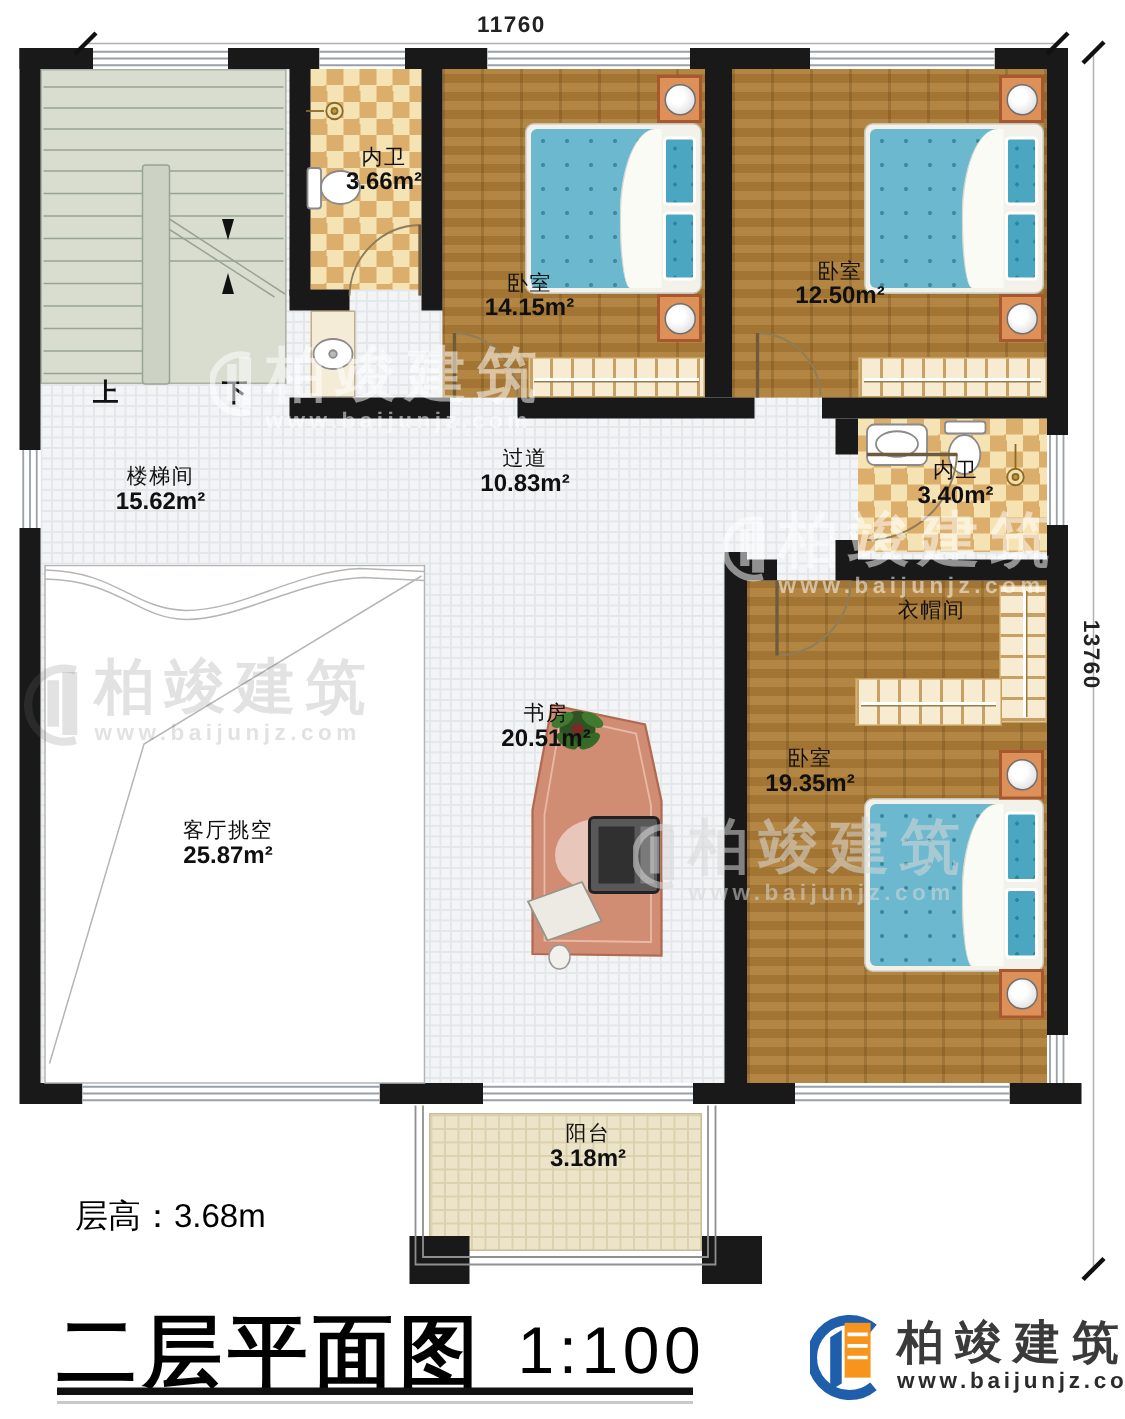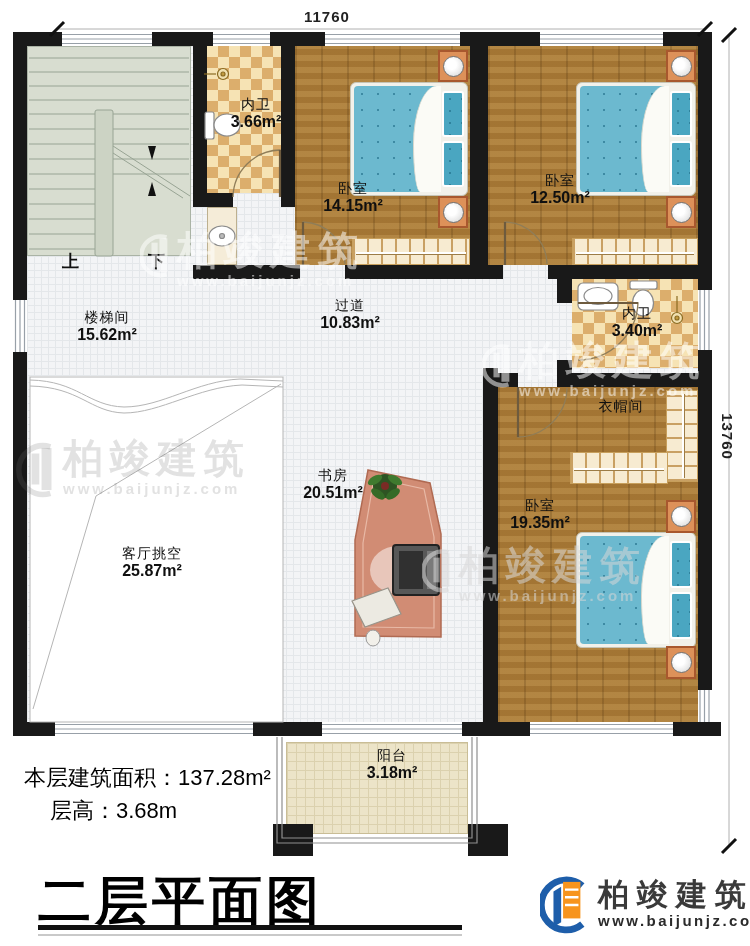--- a/index.html
+++ b/index.html
@@ -289,21 +289,21 @@
       <path d="M729 34V846"></path>
     </g>
     <g stroke="#111111" stroke-width="3" fill="none">
       <path d="M50 36L64 22"></path>
       <path d="M698 36L712 22"></path>
       <path d="M722 42L736 28"></path>
       <path d="M722 853L736 839"></path>
     </g>
   </svg>
 
-  <div class="dim" style="left:304px;top:8px;">11760</div>
+  <div class="dim" style="left:318px;top:8px;">11760</div>
   <div class="dim" style="left:695px;top:428px;width:64px;text-align:center;transform:rotate(90deg);">13760</div>
 
   <div class="rlabel" style="left:107px;top:310px;">
     <span class="rname">楼梯间</span>
     <span class="rarea">15.62m²</span>
   </div>
   <div class="rlabel" style="left:256px;top:97px;">
     <span class="rname">内卫</span>
     <span class="rarea">3.66m²</span>
   </div>
@@ -323,21 +323,21 @@
     <span class="rname">衣帽间</span>
   </div>
   <div class="rlabel" style="left:540px;top:498px;">
     <span class="rname">卧室</span>
     <span class="rarea">19.35m²</span>
   </div>
   <div class="rlabel" style="left:350px;top:298px;">
     <span class="rname">过道</span>
     <span class="rarea">10.83m²</span>
   </div>
-  <div class="rlabel" style="left:333px;top:468px;">
+  <div class="rlabel" style="left:364px;top:468px;">
     <span class="rname">书房</span>
     <span class="rarea">20.51m²</span>
   </div>
   <div class="rlabel" style="left:152px;top:546px;">
     <span class="rname">客厅挑空</span>
     <span class="rarea">25.87m²</span>
   </div>
   <div class="rlabel" style="left:392px;top:748px;">
     <span class="rname">阳台</span>
     <span class="rarea">3.18m²</span>
@@ -383,28 +383,26 @@
       <path d="M30 8 A22 22 0 1 0 30 50" stroke="currentColor" stroke-width="5" fill="none"></path>
       <rect x="13" y="14" width="7" height="28" fill="currentColor"></rect>
       <rect x="22" y="9" width="9" height="38" fill="currentColor"></rect>
     </svg>
     <div class="wm-texts">
       <div class="wm-name">柏竣建筑</div>
       <div class="wm-url">www.baijunjz.com</div>
     </div>
   </div>
 
-  <div class="info-line" style="left:24px;top:763px;">
-    <span>本层建筑面积：</span><span>137.28m²</span>
-  </div>
   <div class="info-line" style="left:24px;top:796px;margin-left:26px;">
     <span>层高：</span><span>3.68m</span>
   </div>
 
   <div class="title-cn" style="left:38px;top:866px;">二层平面图</div>
+  <div class="title-scale" style="left:345px;top:876px;">1:100</div>
   <div class="title-rule1" style="left:38px;top:925px;width:424px;height:5px;"></div>
   <div class="title-rule2" style="left:38px;top:934px;width:424px;height:2px;"></div>
 
   <div class="logo" style="left:540px;top:874px;">
     <svg width="50" height="60" viewBox="0 0 52 62">
       <path d="M44 12 A26 26 0 1 0 44 52" stroke="#1e5eaa" stroke-width="7" fill="none"></path>
       <polygon points="14,18 22,13 22,50 14,55" fill="#1e5eaa"></polygon>
       <rect x="24" y="8" width="18" height="38" fill="#f7941d"></rect>
       <path d="M26 16H40M26 24H40M26 32H40" stroke="#ffffff" stroke-width="2.5"></path>
     </svg>

